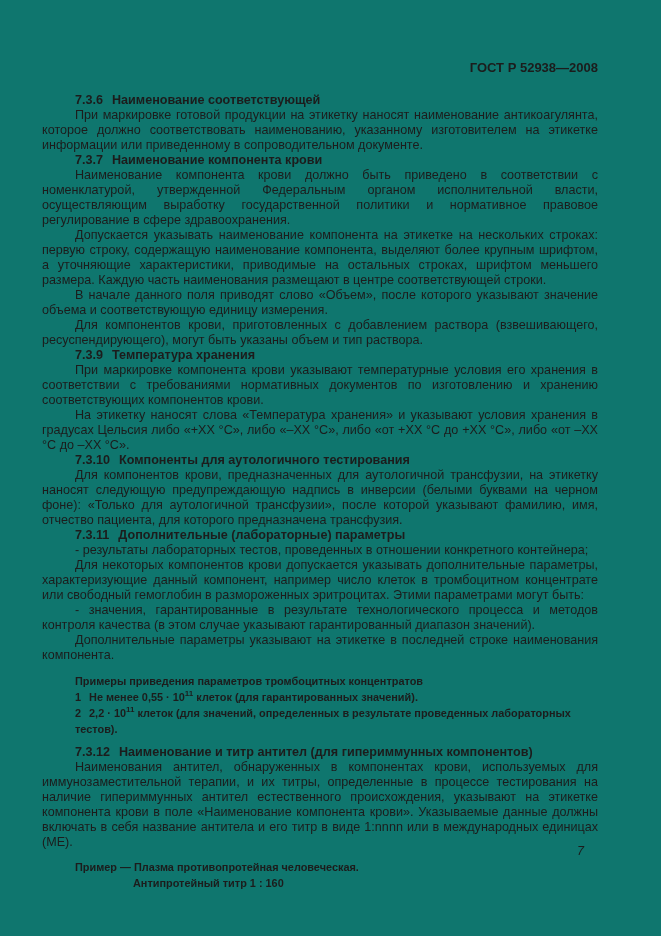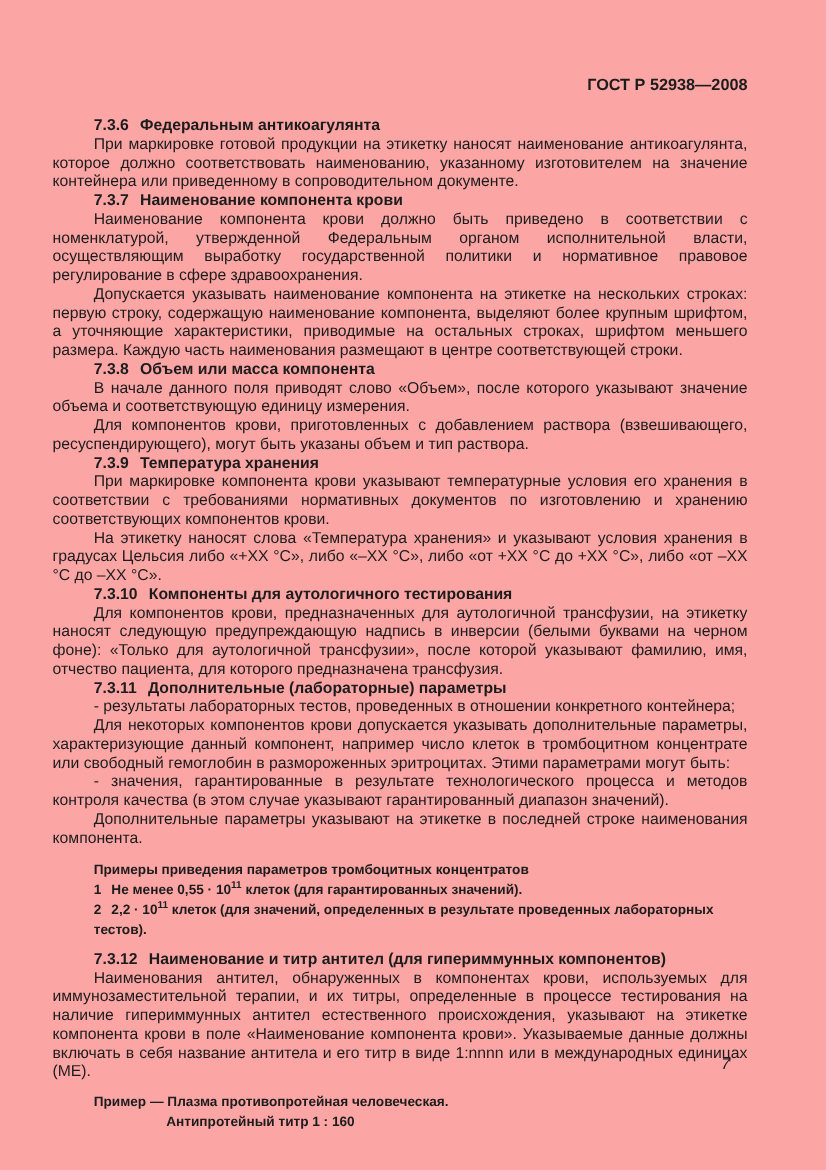--- a/index.html
+++ b/index.html
@@ -1,20 +1,20 @@
 <!DOCTYPE html>
 <html lang="ru"><head>
 <meta charset="utf-8">
 <style>
   html, body { margin: 0; padding: 0; background: #ffffff; }
   .page {
     position: relative;
     width: 661px;
     height: 936px;
-    background: #fca5a5;
+    background: #0f766e;
     box-sizing: border-box;
     padding: 60px 63px 13px 42px;
     font-family: "Liberation Sans", sans-serif;
     font-size: 12.6px;
     line-height: 15px;
     color: #1c1c1c;
     overflow: hidden;
   }
   .running-header {
     text-align: right;
@@ -61,33 +61,30 @@
   }
 </style>
 </head>
 <body>
 
 <div class="page">
 
   <div class="running-header">ГОСТ Р 52938—2008</div>
 
   <p class="heading">
-    <span class="h-num">7.3.6</span><span>Федеральным антикоагулянта</span>
+    <span class="h-num">7.3.6</span><span>Наименование соответствующей</span>
   </p>
-  <p class="para">При маркировке готовой продукции на этикетку наносят наименование антикоагулянта, которое должно соответствовать наименованию, указанному изготовителем на значение контейнера или приведенному в сопроводительном документе.</p>
+  <p class="para">При маркировке готовой продукции на этикетку наносят наименование антикоагулянта, которое должно соответствовать наименованию, указанному изготовителем на этикетке информации или приведенному в сопроводительном документе.</p>
 
   <p class="heading">
     <span class="h-num">7.3.7</span><span>Наименование компонента крови</span>
   </p>
   <p class="para">Наименование компонента крови должно быть приведено в соответствии с номенклатурой, утвержденной Федеральным органом исполнительной власти, осуществляющим выработку государственной политики и нормативное правовое регулирование в сфере здравоохранения.</p>
   <p class="para">Допускается указывать наименование компонента на этикетке на нескольких строках: первую строку, содержащую наименование компонента, выделяют более крупным шрифтом, а уточняющие характеристики, приводимые на остальных строках, шрифтом меньшего размера. Каждую часть наименования размещают в центре соответствующей строки.</p>
 
-  <p class="heading">
-    <span class="h-num">7.3.8</span><span>Объем или масса компонента</span>
-  </p>
   <p class="para">В начале данного поля приводят слово «Объем», после которого указывают значение объема и соответствующую единицу измерения.</p>
   <p class="para">Для компонентов крови, приготовленных с добавлением раствора (взвешивающего, ресуспендирующего), могут быть указаны объем и тип раствора.</p>
 
   <p class="heading">
     <span class="h-num">7.3.9</span><span>Температура хранения</span>
   </p>
   <p class="para">При маркировке компонента крови указывают температурные условия его хранения в соответствии с требованиями нормативных документов по изготовлению и хранению соответствующих компонентов крови.</p>
   <p class="para">На этикетку наносят слова «Температура хранения» и указывают условия хранения в градусах Цельсия либо «+ХХ °С», либо «–ХХ °С», либо «от +ХХ °С до +ХХ °С», либо «от –ХХ °С до –ХХ °С».</p>
 
   <p class="heading">

